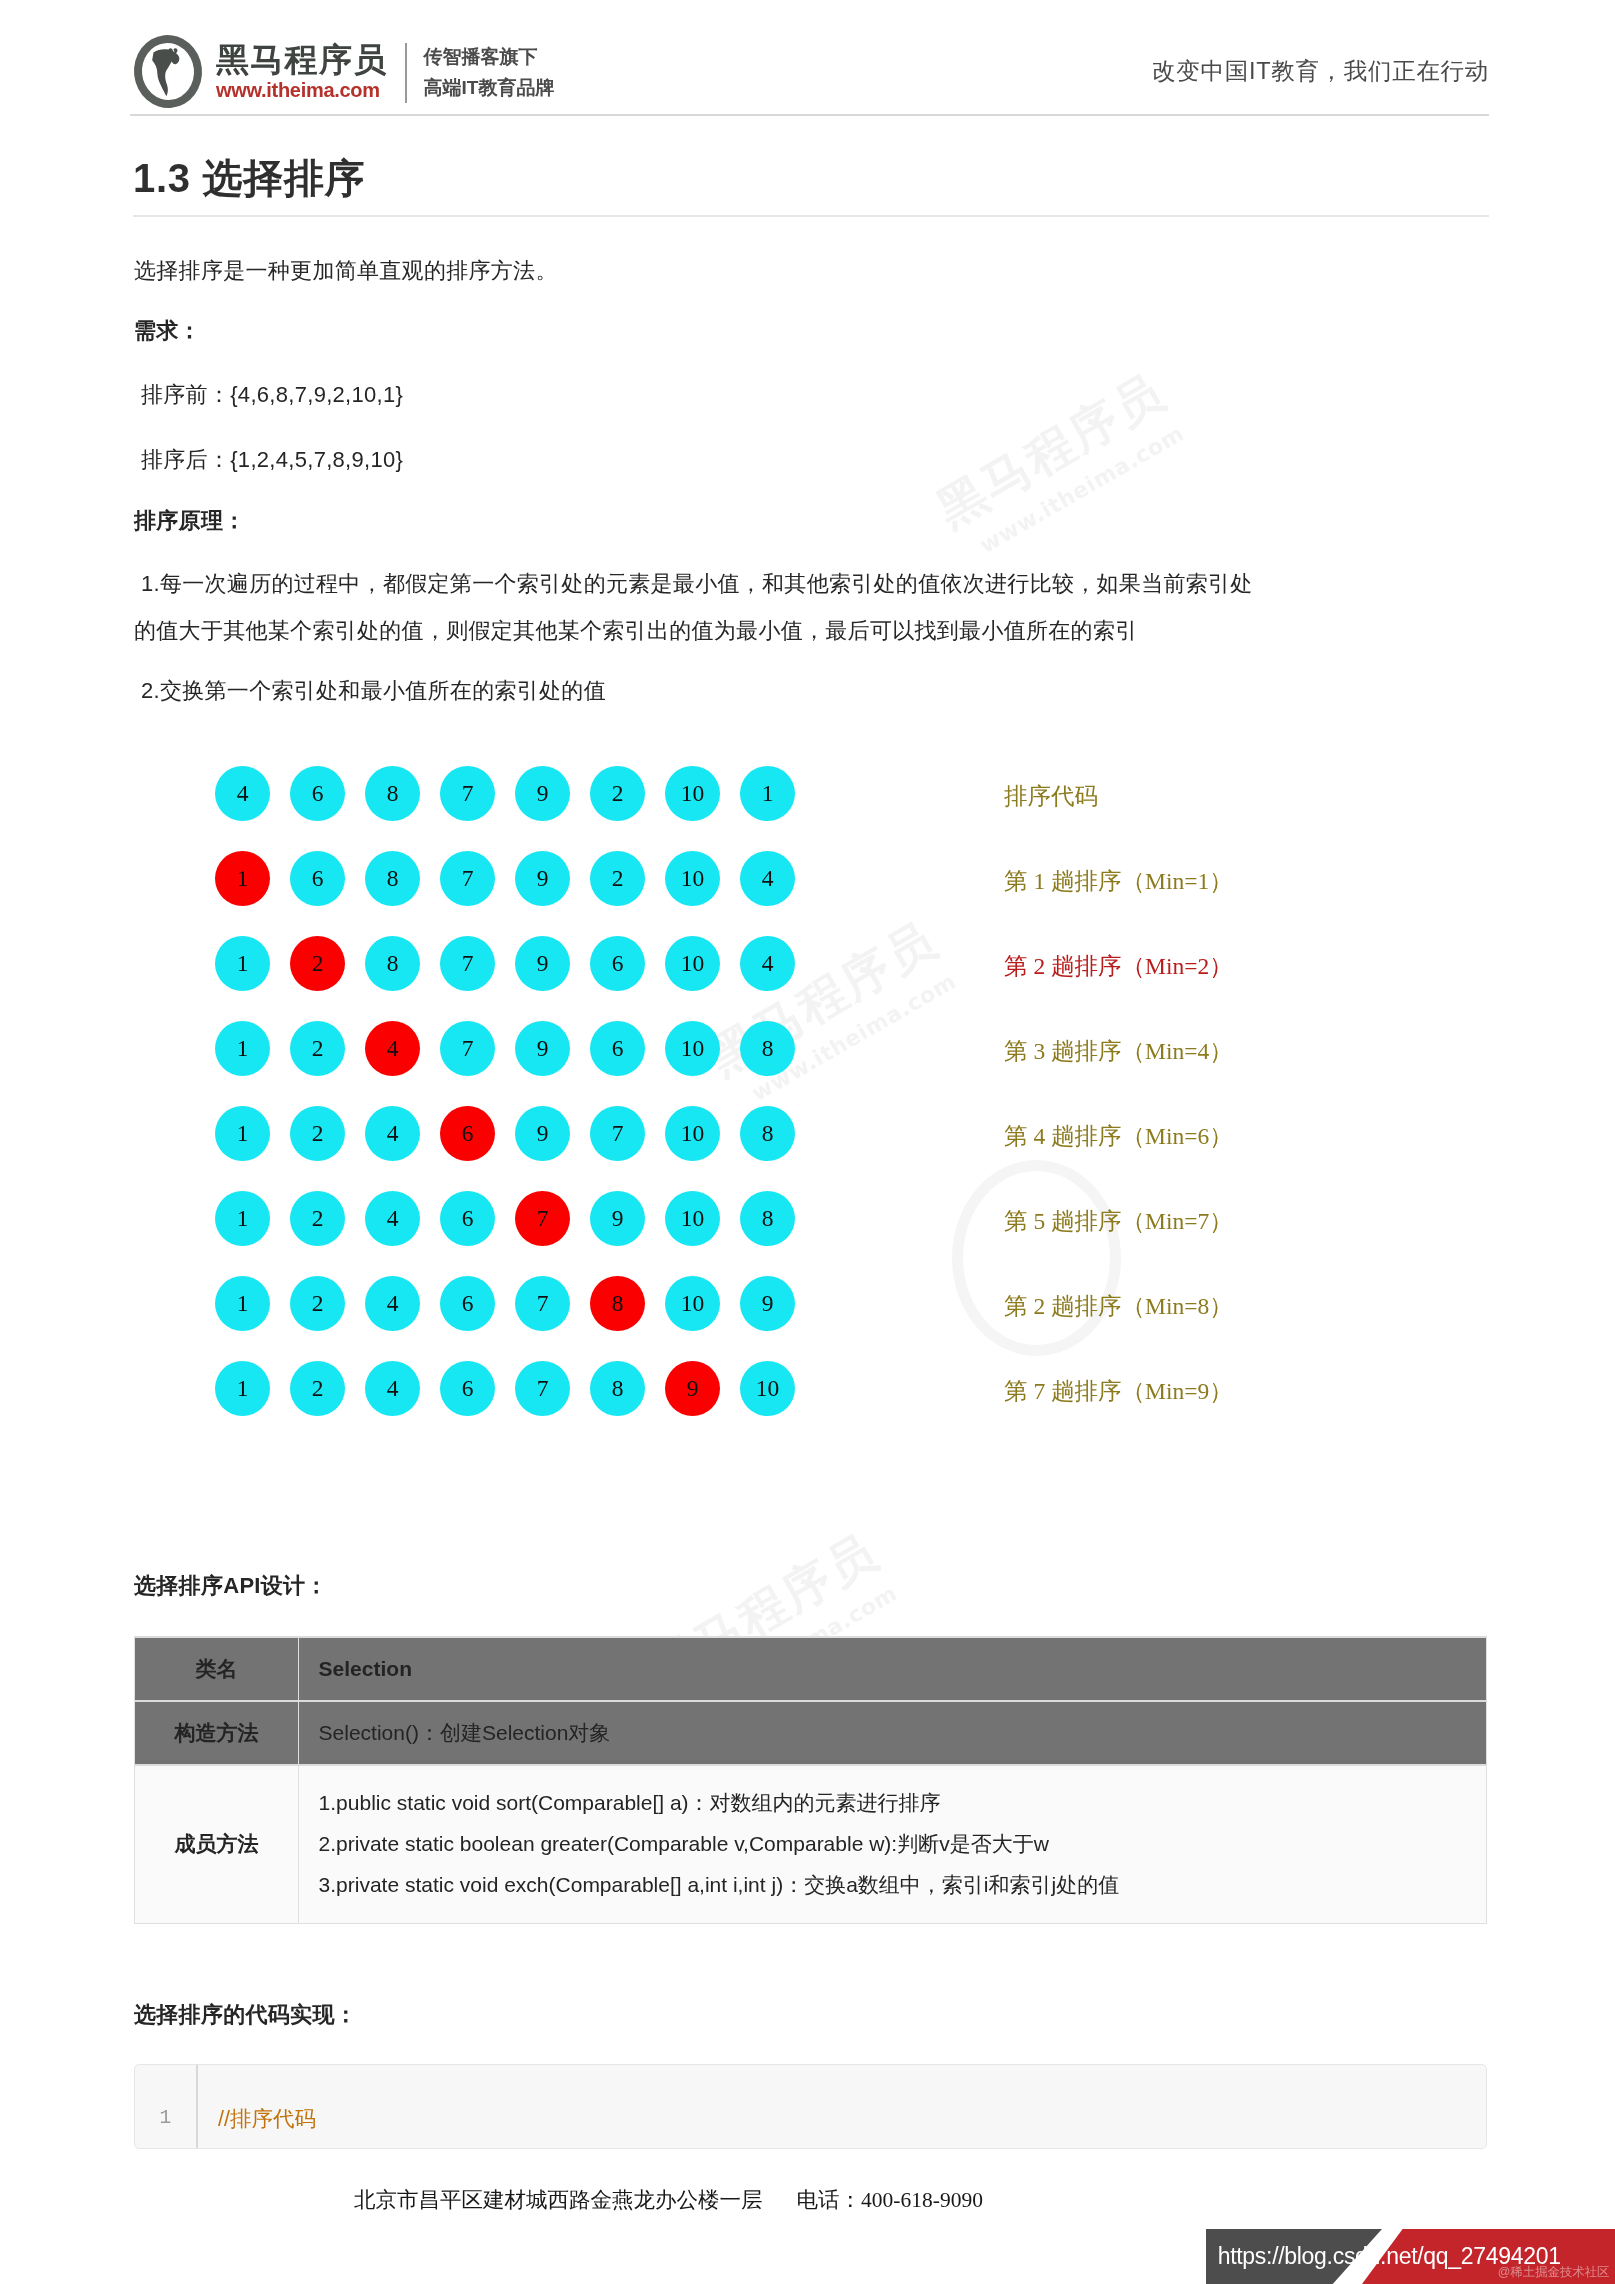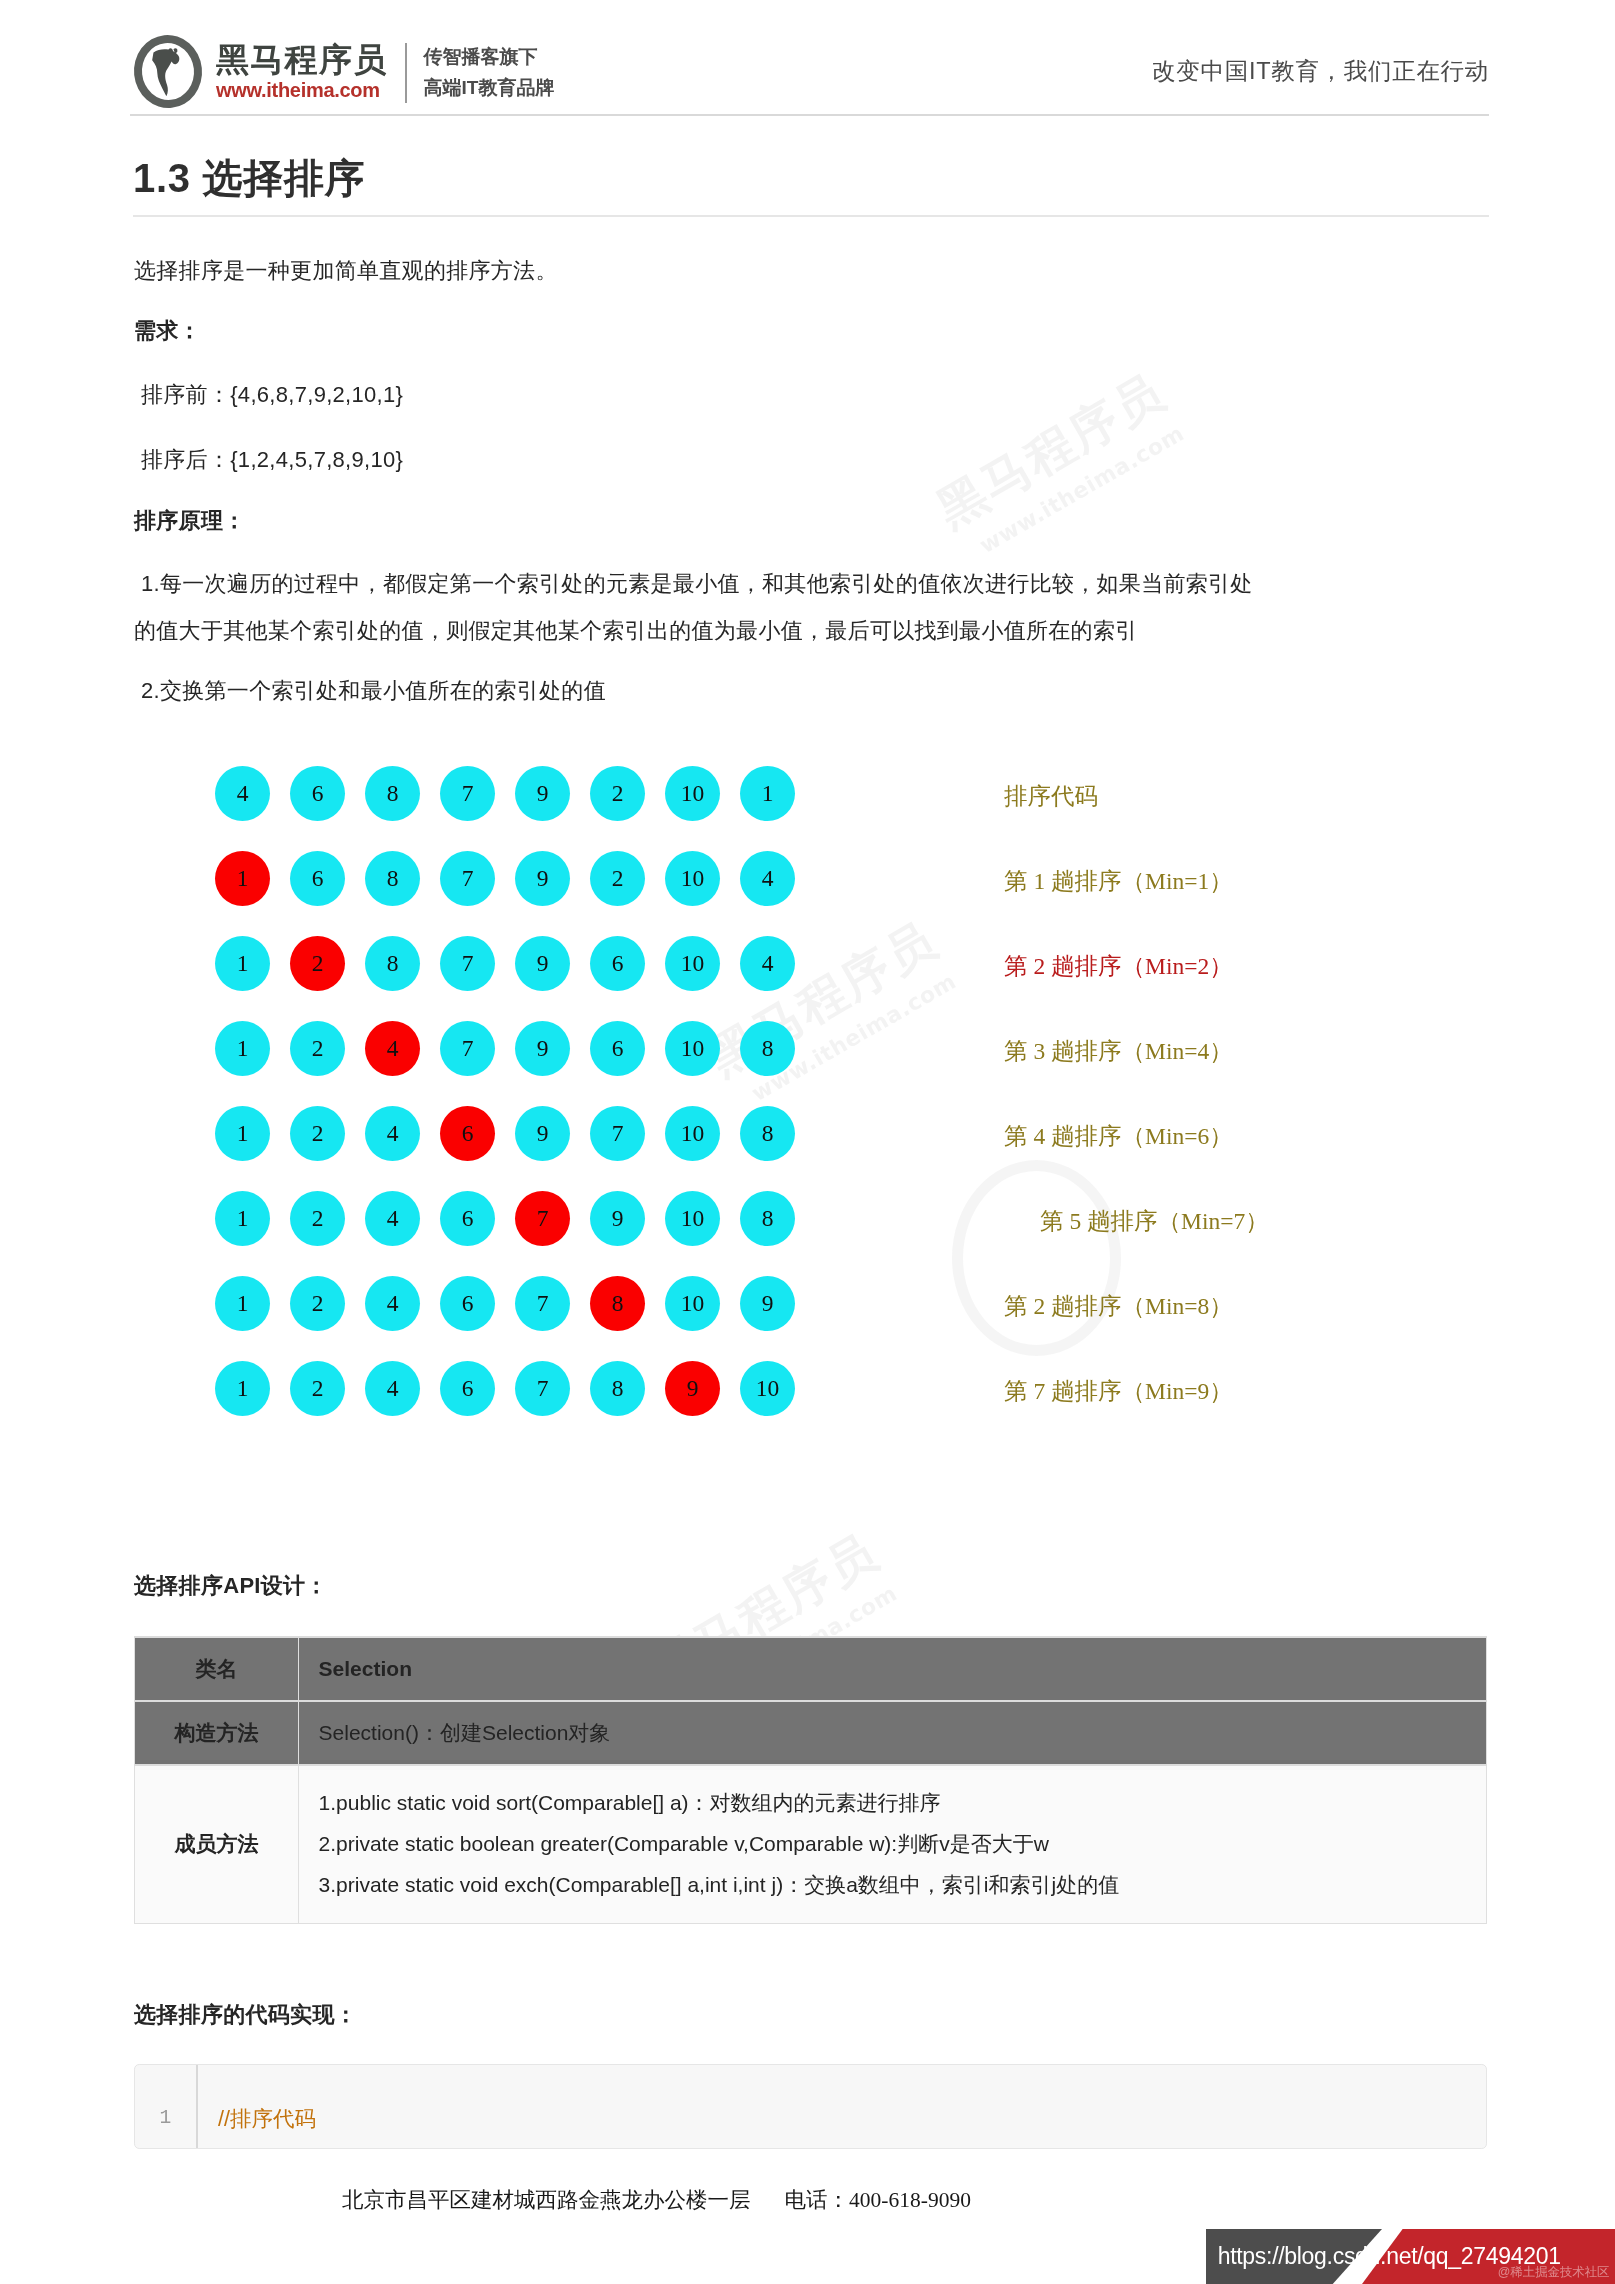--- a/index.html
+++ b/index.html
@@ -170,21 +170,21 @@
     display: flex; align-items: center;
     padding-top: 23.5px;
     color: #c2720b;
     font-size: 21.5px;
     font-family: "Liberation Sans", sans-serif;
   }
 
   
   .footer {
     position: absolute;
-    left: 0; top: 2185px;
+    left: 12px; top: 2185px;
     width: 1313px;
     text-align: center;
     font-size: 21.5px;
     color: #181818;
     font-family: "Liberation Serif", "DejaVu Serif", serif;
   }
   .footer .tel { margin-left: 34px; }
 
   
   .csdn {
@@ -349,21 +349,21 @@
       </div>
       <div class="row" style="height: 85px;">
         <div class="cell" style="left: 0px; top: 0px; background: rgb(22, 231, 242);">1</div>
         <div class="cell" style="left: 75px; top: 0px; background: rgb(22, 231, 242);">2</div>
         <div class="cell" style="left: 150px; top: 0px; background: rgb(22, 231, 242);">4</div>
         <div class="cell" style="left: 225px; top: 0px; background: rgb(22, 231, 242);">6</div>
         <div class="cell min" style="left: 300px; top: 0px; background: rgb(250, 0, 0);">7</div>
         <div class="cell" style="left: 375px; top: 0px; background: rgb(22, 231, 242);">9</div>
         <div class="cell" style="left: 450px; top: 0px; background: rgb(22, 231, 242);">10</div>
         <div class="cell" style="left: 525px; top: 0px; background: rgb(22, 231, 242);">8</div>
-        <div class="rlabel" style="top: 14.3px; color: rgb(140, 122, 30); margin-left: 36px;">第 5 趟排序（Min=7）</div>
+        <div class="rlabel" style="top: 14.3px; color: rgb(140, 122, 30);">第 5 趟排序（Min=7）</div>
       </div>
       <div class="row" style="height: 85px;">
         <div class="cell" style="left: 0px; top: 0px; background: rgb(22, 231, 242);">1</div>
         <div class="cell" style="left: 75px; top: 0px; background: rgb(22, 231, 242);">2</div>
         <div class="cell" style="left: 150px; top: 0px; background: rgb(22, 231, 242);">4</div>
         <div class="cell" style="left: 225px; top: 0px; background: rgb(22, 231, 242);">6</div>
         <div class="cell" style="left: 300px; top: 0px; background: rgb(22, 231, 242);">7</div>
         <div class="cell min" style="left: 375px; top: 0px; background: rgb(250, 0, 0);">8</div>
         <div class="cell" style="left: 450px; top: 0px; background: rgb(22, 231, 242);">10</div>
         <div class="cell" style="left: 525px; top: 0px; background: rgb(22, 231, 242);">9</div>

